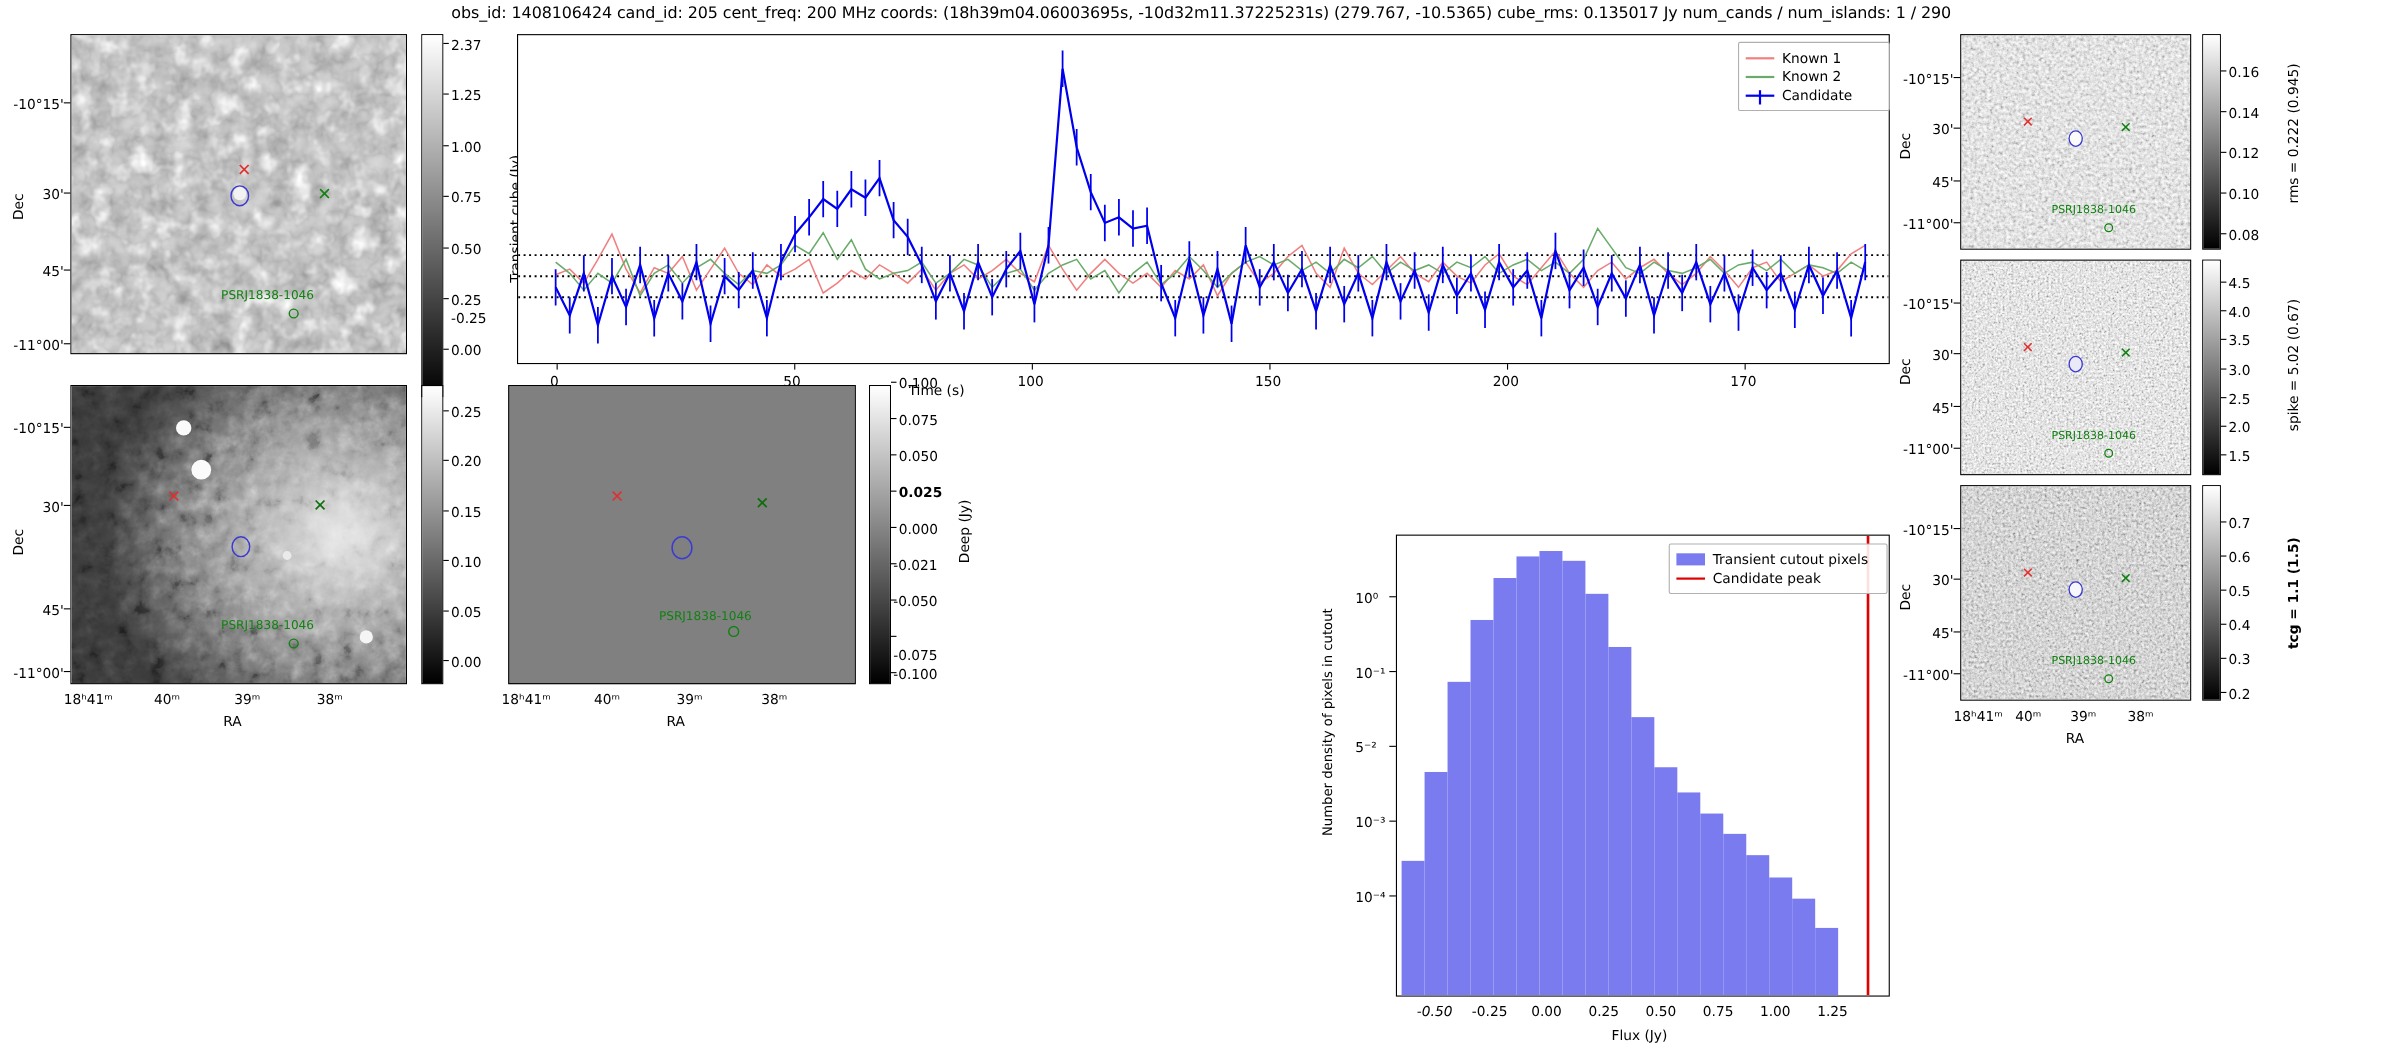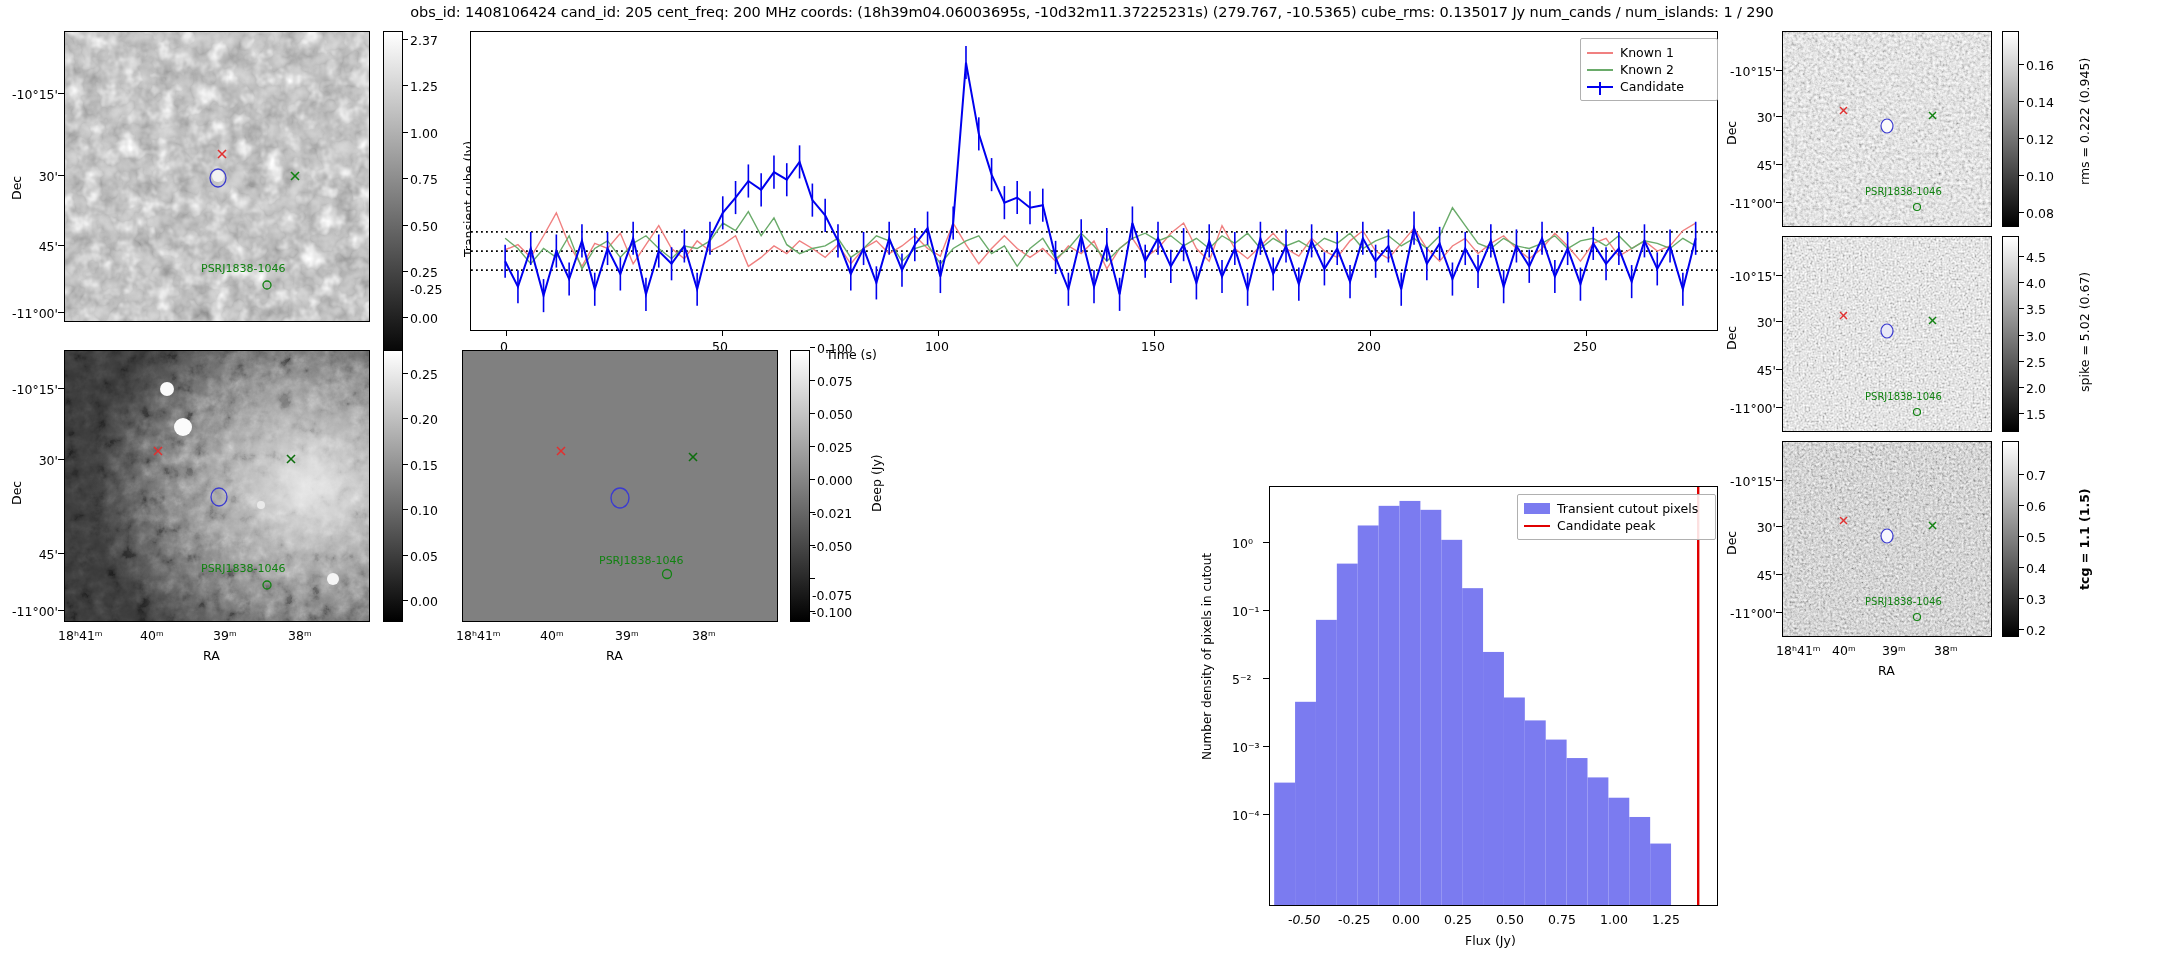--- a/index.html
+++ b/index.html
@@ -303,21 +303,21 @@
 <div class="tick" style="left:722px;top:331px;width:1.2px;height:5px;"></div>
 <div class="tick" style="left:938px;top:331px;width:1.2px;height:5px;"></div>
 <div class="tick" style="left:1154px;top:331px;width:1.2px;height:5px;"></div>
 <div class="tick" style="left:1370px;top:331px;width:1.2px;height:5px;"></div>
 <div class="tick" style="left:1586px;top:331px;width:1.2px;height:5px;"></div>
 <div class="tlabel" style="left:500px;top:339px;">0</div>
 <div class="tlabel" style="left:712px;top:339px;">50</div>
 <div class="tlabel" style="left:925px;top:339px;">100</div>
 <div class="tlabel" style="left:1141px;top:339px;">150</div>
 <div class="tlabel" style="left:1357px;top:339px;">200</div>
-<div class="tlabel" style="left:1573px;top:339px;">250</div>
+<div class="tlabel" style="left:1573px;top:339px;">170</div>
 <div class="tlabel" style="left:826px;top:347px;">Time (s)</div>
 
 <div class="legend" style="left:1580px;top:38px;width:122px;">
   <div class="legrow">
     <span class="legline" style="border-color:#f08080;"></span>
     <span>Known 1</span>
   </div>
   <div class="legrow">
     <span class="legline" style="border-color:#6aab6a;"></span>
     <span>Known 2</span>
@@ -353,21 +353,21 @@
 <div class="tlabel" style="left:615px;top:628px;">39ᵐ</div>
 <div class="tlabel" style="left:692px;top:628px;">38ᵐ</div>
 <div class="tlabel" style="left:606px;top:648px;">RA</div>
 
 <div class="cbar" style="left:790px;top:350px;width:20px;height:272px;">
   <div class="cbar-g"></div>
 </div>
 <div class="tlabel" style="left:817px;top:341px;">0.100</div>
 <div class="tlabel" style="left:817px;top:374px;">0.075</div>
 <div class="tlabel" style="left:817px;top:407px;">0.050</div>
-<div class="tlabel" style="left:817px;top:440px;">0.025</div>
+<div class="tlabel" style="left:817px;top:440px;font-weight:bold;">0.025</div>
 <div class="tlabel" style="left:817px;top:473px;">0.000</div>
 <div class="tlabel" style="left:812px;top:506px;">-0.021</div>
 <div class="tlabel" style="left:812px;top:539px;">-0.050</div>
 <div class="tlabel" style="left:812px;top:588px;">-0.075</div>
 <div class="tlabel" style="left:812px;top:605px;">-0.100</div>
 <div class="tick" style="left:810px;top:347px;width:5px;height:1.2px;"></div>
 <div class="tick" style="left:810px;top:380px;width:5px;height:1.2px;"></div>
 <div class="tick" style="left:810px;top:413px;width:5px;height:1.2px;"></div>
 <div class="tick" style="left:810px;top:446px;width:5px;height:1.2px;"></div>
 <div class="tick" style="left:810px;top:479px;width:5px;height:1.2px;"></div>

